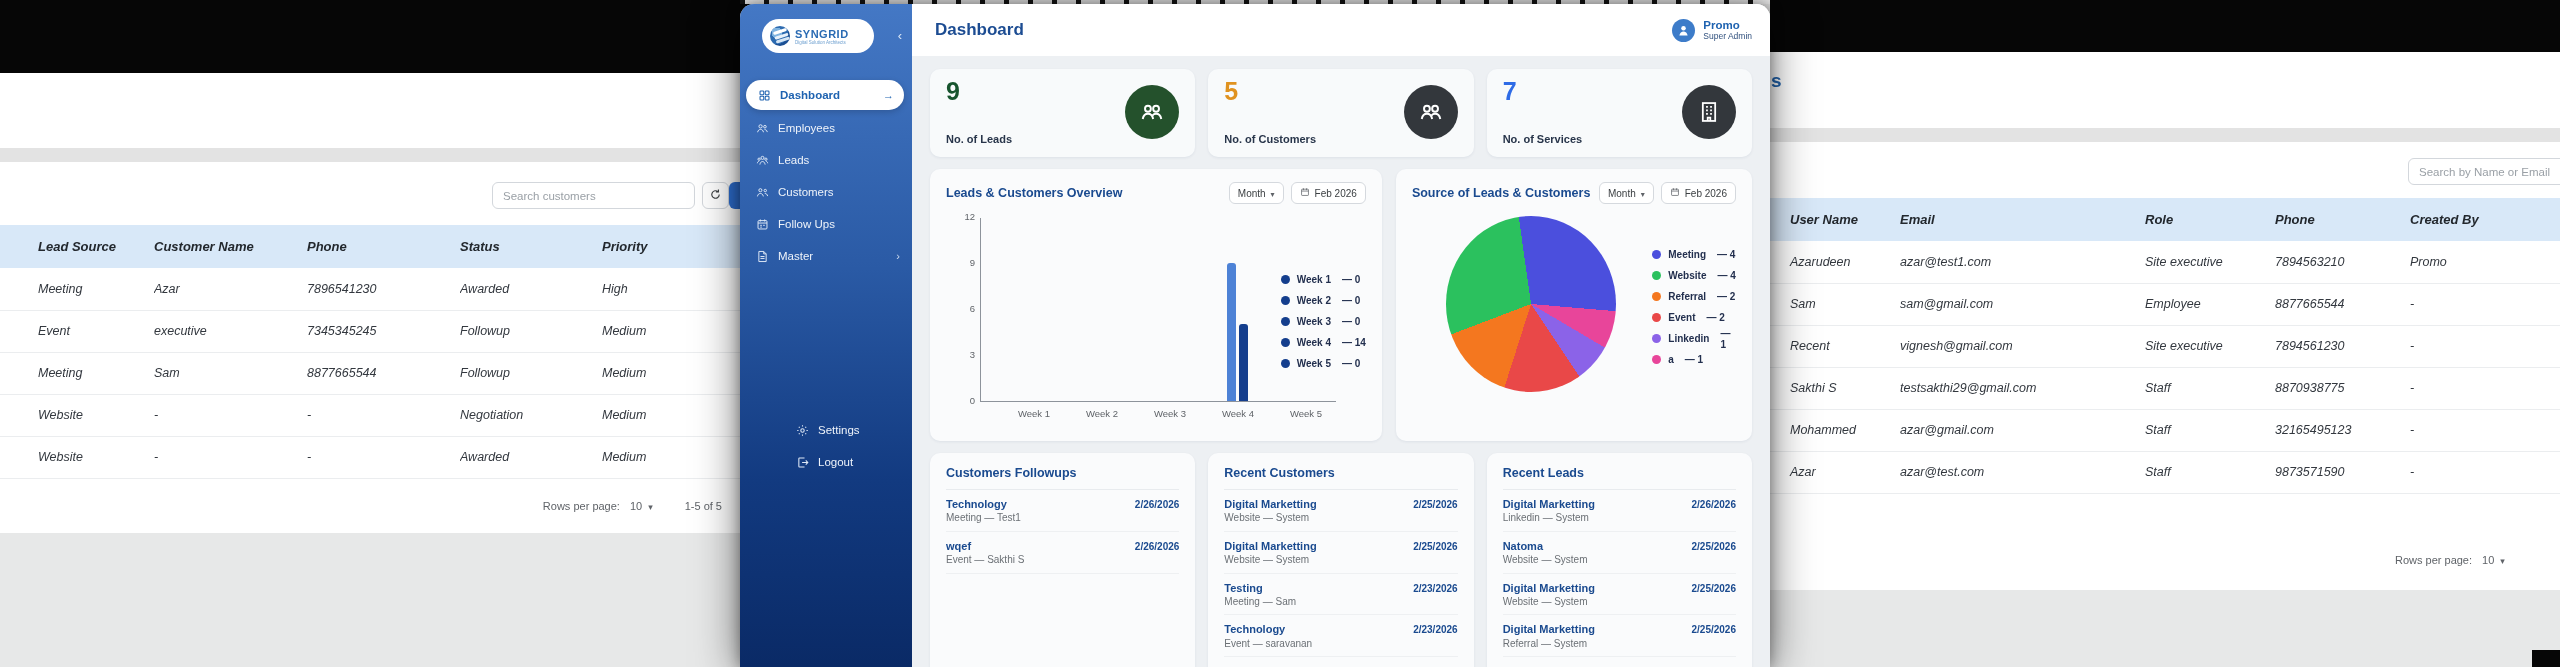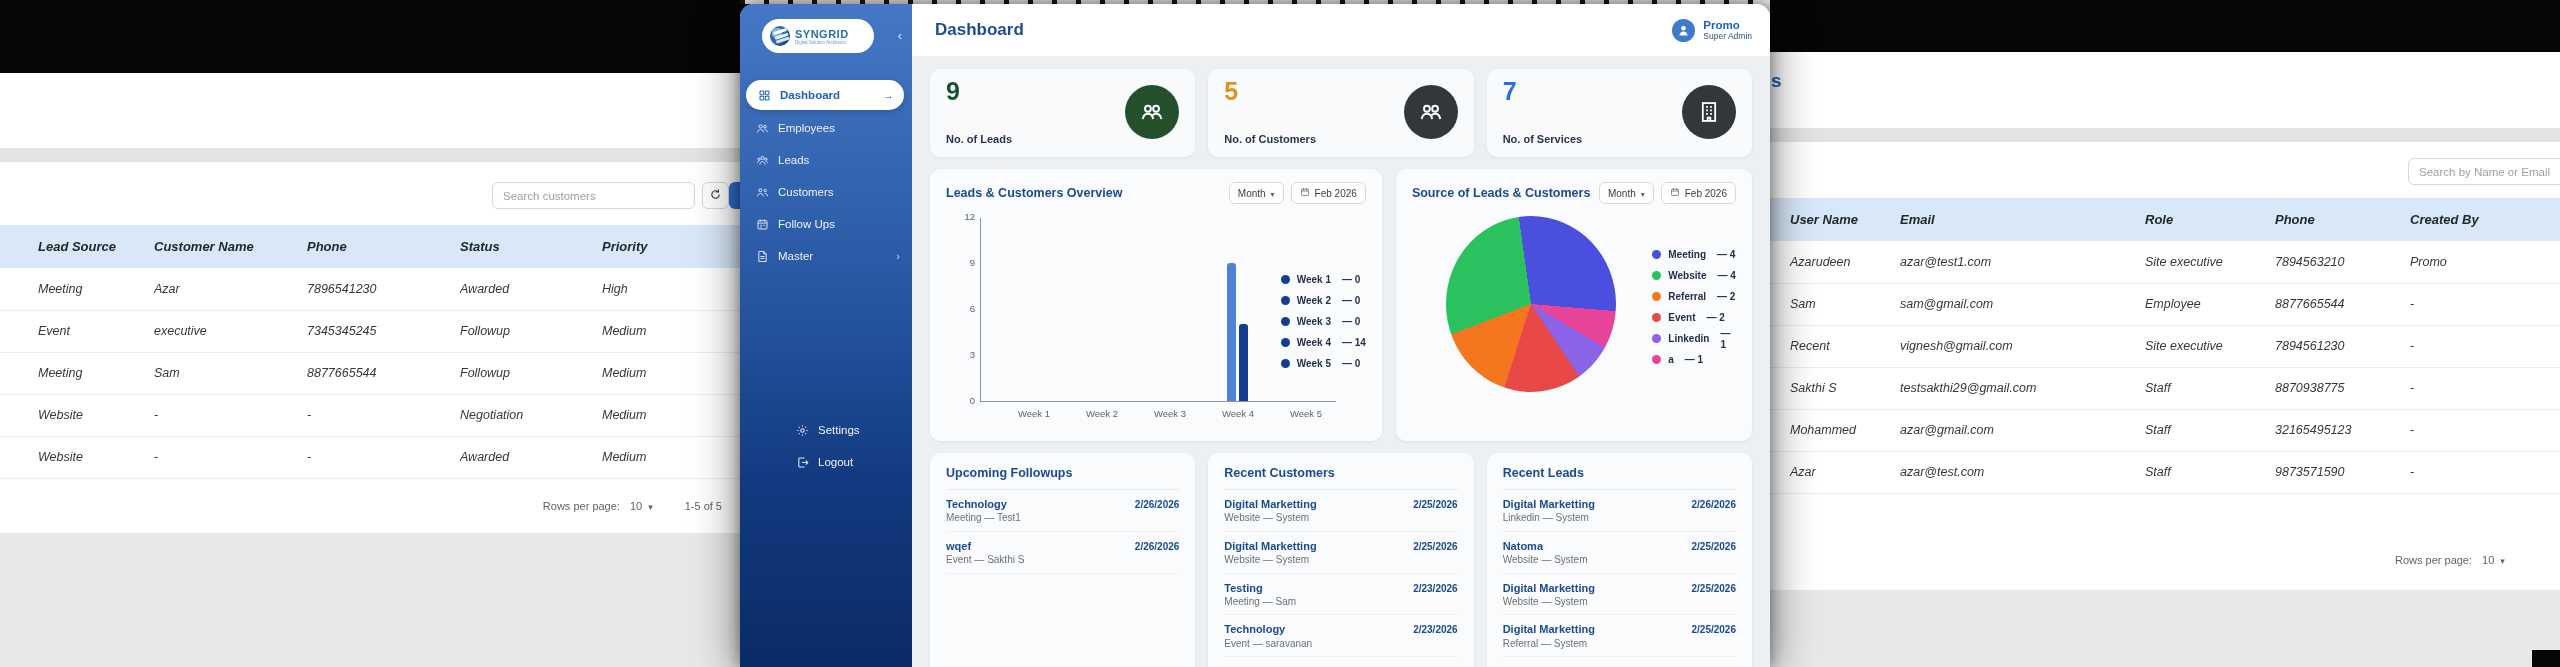--- a/index.html
+++ b/index.html
@@ -617,21 +617,21 @@
                     <span>a</span>
                     <span class="leg-val">— 1</span>
                   </div>
                 </div>
             </div>
           </div>
         </div>
 
         <div id="bottom-row">
             <div class="list-card">
-              <div class="lc-title">Upcoming Followups</div>
+              <div class="lc-title">Customers Followups</div>
               <div class="lc-item">
                 <div class="lc-main">
                   <div class="lc-name">Technology</div>
                   <div class="lc-sub">Meeting — Test1</div>
                 </div>
                 <div class="lc-date">2/26/2026</div>
               </div>
               <div class="lc-item">
                 <div class="lc-main">
                   <div class="lc-name">wqef</div>

